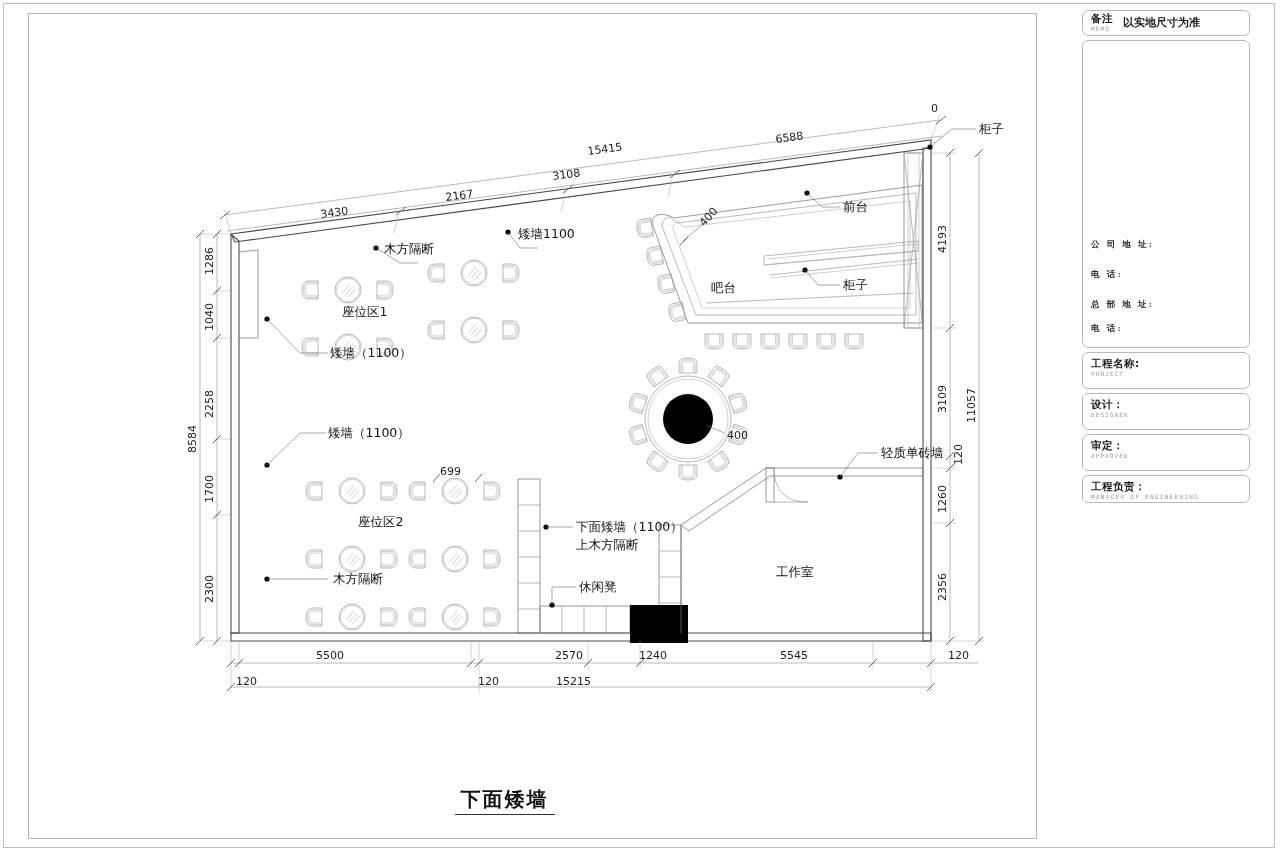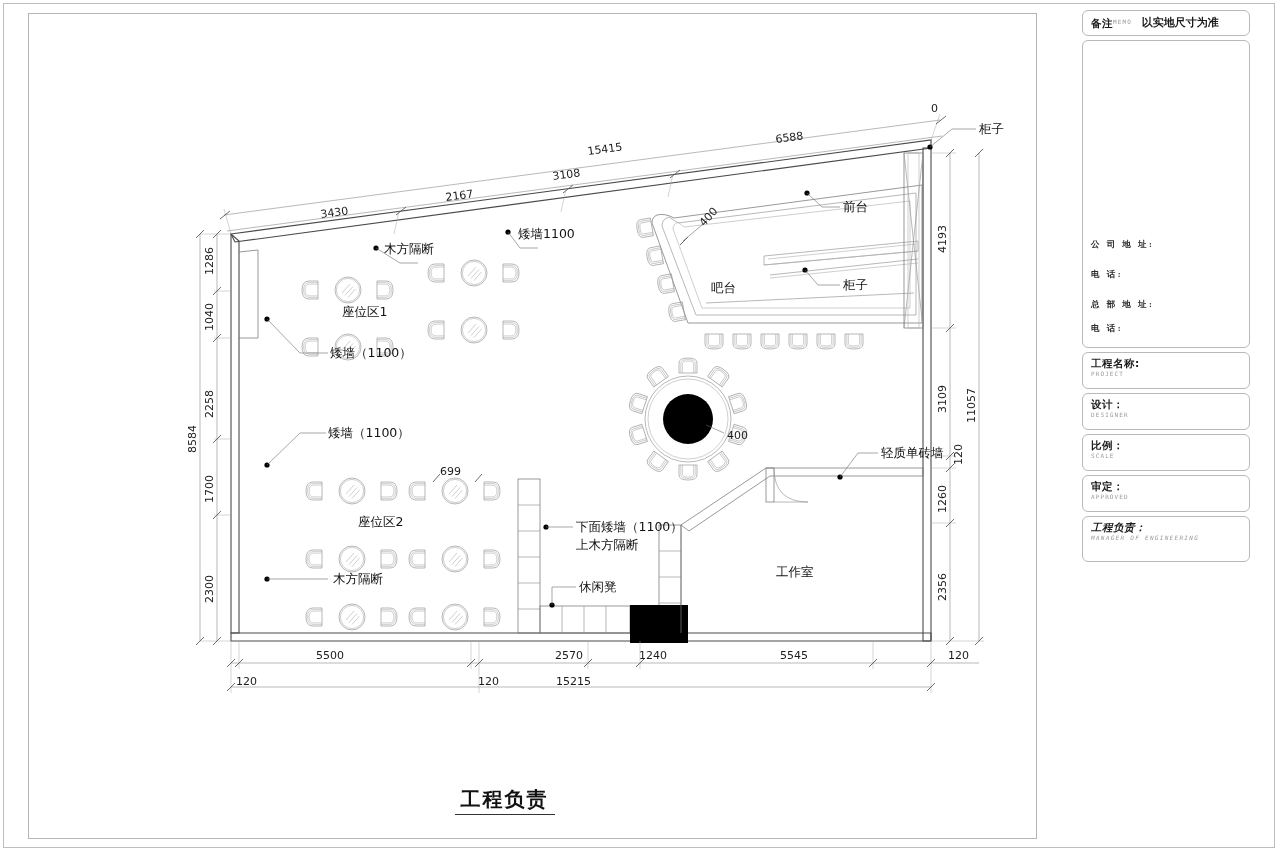--- a/index.html
+++ b/index.html
@@ -10,28 +10,28 @@
   }
   
   #outer-border{position:absolute;left:3px;top:3px;width:1272px;height:845px;border:1px solid #bdbdbd;box-sizing:border-box;}
   #drawing-frame{position:absolute;left:28px;top:13px;width:1009px;height:826px;border:1px solid #b5b5b5;box-sizing:border-box;}
   
   #title-block{position:absolute;left:1082px;top:10px;width:168px;height:830px;}
   .tb-cell{box-sizing:border-box;border:1px solid #b9b9b9;border-radius:6px;background:#fff;position:relative;margin-bottom:4px;padding:4px 6px 3px 8px;}
   .tb-cn{font-family:"DejaVu Sans","Liberation Sans",sans-serif;font-size:10.5px;font-weight:bold;color:#1a1a1a;letter-spacing:.5px;line-height:12px;}
   .tb-en{font-size:6px;color:#9a9a9a;letter-spacing:1.1px;line-height:8px;margin-top:1px;font-family:"DejaVu Sans Mono","Liberation Mono",monospace;}
   #memo-cell{height:26px;display:flex;align-items:center;gap:10px;padding-top:2px;}
-  #memo-cell .memo-left{display:flex;flex-direction:row;}
+  #memo-cell .memo-left{display:flex;flex-direction:column;}
   #memo-value{font-family:"DejaVu Sans","Liberation Sans",sans-serif;font-size:11px;font-weight:bold;color:#1a1a1a;}
   #memo-body{height:308px;}
   .addr-row{margin-top:12px;}
   .addr-lbl{font-family:Liberation Serif, serif;font-size:8.5px;font-weight:bold;color:#2b2b2b;letter-spacing:2.5px;}
   #addr-wrap{position:absolute;left:8px;bottom:12px;width:150px;}
   .field-cell{height:37px;}
-  #mgr-cell{height:46px;font-style:italic;}
+  #mgr-cell{height:28px;}
   #mgr-cell .tb-en{letter-spacing:1.3px;}
   
   #plan-svg{position:absolute;left:28px;top:13px;}
   .wall{fill:none;stroke:#4a4a4a;stroke-width:1.1;}
   .wall-thin{fill:none;stroke:#777;stroke-width:.75;}
   .furn{fill:none;stroke:#9a9a9a;stroke-width:.7;}
   .furn2{fill:none;stroke:#aeaeae;stroke-width:.6;}
   .solidblk{fill:#000;stroke:none;}
   .dimline{stroke:#8a8a8a;stroke-width:.6;fill:none;}
   .extline{stroke:#a8a8a8;stroke-width:.5;fill:none;}
@@ -390,21 +390,21 @@
 
   <g>
     <text class="cntxt" x="314" y="303" style="font-size:12.5px;">座位区1</text>
     <text class="cntxt" x="330" y="513" style="font-size:12.5px;">座位区2</text>
     <text class="cntxt" x="748" y="563" style="font-size:12.5px;">工作室</text>
     <text class="cntxt" x="683" y="279" style="font-size:12.5px;">吧台</text>
   </g>
 </svg>
 
 <div id="plan-title">
-  <span>工程负责</span>
+  <span>下面矮墙</span>
 </div>
 
 <div id="title-block">
   <div class="tb-cell" id="memo-cell">
     <div class="memo-left">
       <div class="tb-cn">备注</div>
       <div class="tb-en">MEMO</div>
     </div>
     <div id="memo-value">以实地尺寸为准</div>
   </div>
@@ -420,24 +420,20 @@
 
   <div class="tb-cell field-cell">
     <div class="tb-cn">工程名称:</div>
     <div class="tb-en">PROJECT</div>
   </div>
   <div class="tb-cell field-cell">
     <div class="tb-cn">设计：</div>
     <div class="tb-en">DESIGNER</div>
   </div>
   <div class="tb-cell field-cell">
-    <div class="tb-cn">比例：</div>
-    <div class="tb-en">SCALE</div>
-  </div>
-  <div class="tb-cell field-cell">
     <div class="tb-cn">审定：</div>
     <div class="tb-en">APPROVED</div>
   </div>
   <div class="tb-cell" id="mgr-cell">
     <div class="tb-cn">工程负责：</div>
     <div class="tb-en">MANAGER OF ENGINEERING</div>
   </div>
 </div>
 
 </body></html>

